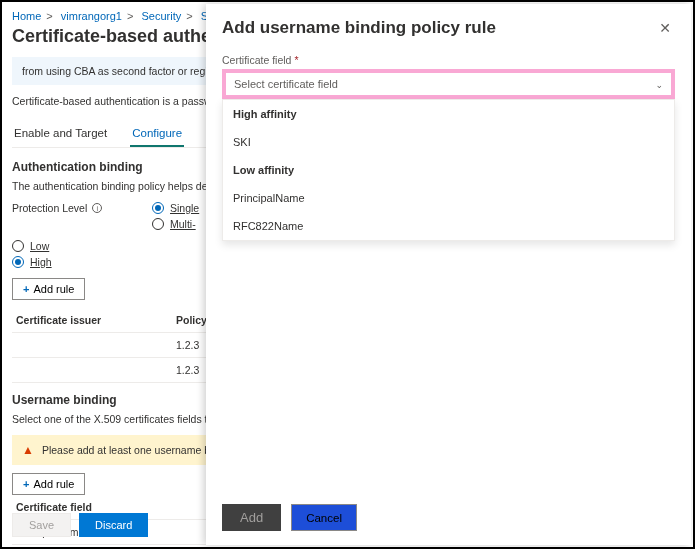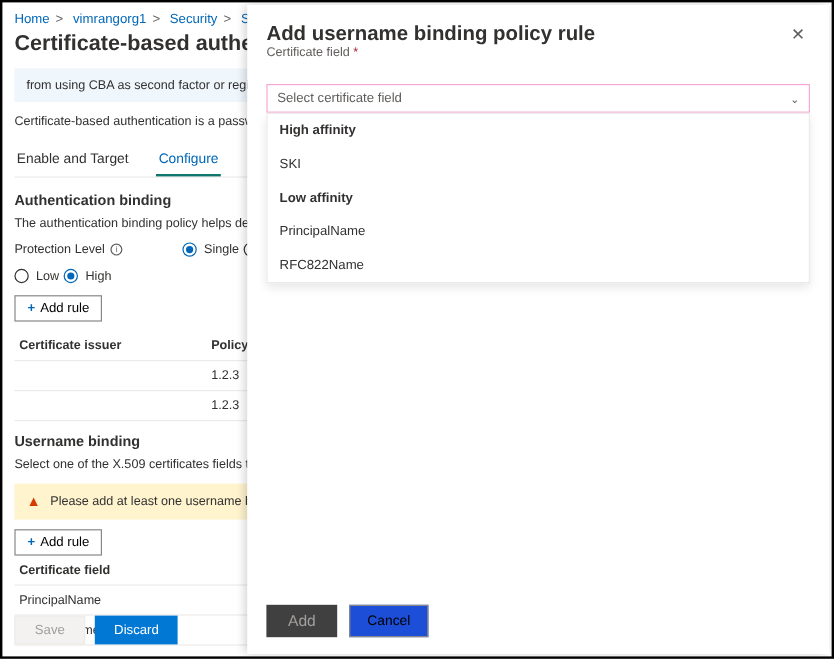--- a/index.html
+++ b/index.html
@@ -14,47 +14,47 @@
 .info-banner { background: #eff6fc; padding: 8px 10px; font-size: 10.5px; color: #323130; margin-bottom: 10px; }
 .desc { font-size: 10.5px; color: #323130; margin-bottom: 14px; }
 .tabs { border-bottom: 1px solid #edebe9; margin-bottom: 12px; }
 .tab { display: inline-block; padding: 6px 2px; margin-right: 18px; font-size: 11.5px; color: #323130; cursor: pointer; }
 .tab.active { color: #0067b8; border-bottom: 2px solid #0f766e; }
 h3.section { font-size: 12px; font-weight: 600; margin: 10px 0 6px; }
 .section-desc { font-size: 10.5px; margin-bottom: 10px; }
 .form-row { display: flex; align-items: flex-start; margin-bottom: 10px; }
 .form-row .lbl { width: 140px; font-size: 10.5px; display: flex; align-items: center; }
 .info-icon { display: inline-block; width: 10px; height: 10px; border: 1px solid #605e5c; border-radius: 50%; margin-left: 5px; font-size: 7px; line-height: 10px; text-align: center; color: #605e5c; }
-.radio-col { display: flex; flex-direction: row; gap: 4px; }
+.radio-col { display: flex; flex-direction: column; gap: 4px; text-decoration: underline; }
 .radio-opt { display: flex; align-items: center; gap: 6px; font-size: 10.5px; }
 .radio { width: 12px; height: 12px; border: 1px solid #323130; border-radius: 50%; display: inline-flex; align-items: center; justify-content: center; }
 .radio.sel { border-color: #0067b8; }
 .radio.sel::after { content: ""; width: 6px; height: 6px; background: #0067b8; border-radius: 50%; }
 .btn-outline { border: 1px solid #8a8886; background: #fff; padding: 4px 10px; font-size: 11px; cursor: pointer; display: inline-flex; align-items: center; gap: 4px; }
 .plus { color: #0067b8; font-weight: bold; }
 .table { margin-top: 8px; width: 100%; }
 .table .hdr, .table .row { display: flex; border-bottom: 1px solid #edebe9; padding: 6px 4px; font-size: 10.5px; }
 .table .hdr { font-weight: 600; }
 .table .c1 { width: 160px; }
 .warn-banner { background: #fff4ce; padding: 8px 10px; font-size: 10.5px; display: flex; align-items: center; gap: 8px; margin: 8px 0; }
 .warn-icon { color: #d83b01; font-size: 12px; }
 .list .row { border-bottom: 1px solid #edebe9; padding: 6px 4px; font-size: 10.5px; }
 .footer-btns { position: absolute; bottom: 10px; left: 10px; display: flex; gap: 8px; }
 .btn-save { background: #f3f2f1; color: #a19f9d; border: 1px solid #edebe9; padding: 5px 16px; font-size: 11px; }
 .btn-discard { background: #0078d4; color: #fff; border: none; padding: 6px 16px; font-size: 11px; cursor: pointer; }
 
 
 .panel { position: absolute; top: 2px; right: 2px; bottom: 2px; width: 485px; background: #fff; box-shadow: -2px 0 8px rgba(0,0,0,0.2); padding: 14px 16px; display: flex; flex-direction: column; }
-.panel-hdr { display: flex; justify-content: space-between; align-items: flex-start; }
+.panel-hdr { display: flex; justify-content: space-between; align-items: flex-start; margin-bottom: 16px; }
 .panel-title { font-size: 17px; font-weight: 600; }
 .close { font-size: 14px; color: #605e5c; cursor: pointer; padding: 2px 4px; }
-.field-lbl { font-size: 10.5px; color: #605e5c; margin-bottom: 20px; }
+.field-lbl { font-size: 10.5px; color: #605e5c; margin-bottom: 3px; }
 .req { color: #a4262c; }
 .dropdown { position: relative; }
-.dd-box { border: 1px solid #f9a8d4; padding: 5px 8px; font-size: 11px; color: #605e5c; display: flex; justify-content: space-between; align-items: flex-end; cursor: pointer; }
+.dd-box { border: 4px solid #f9a8d4; padding: 5px 8px; font-size: 11px; color: #605e5c; display: flex; justify-content: space-between; align-items: flex-end; cursor: pointer; }
 .chev { font-size: 9px; color: #605e5c; }
 .dd-list { position: absolute; top: 100%; left: 0; right: 0; background: #fff; border: 1px solid #edebe9; box-shadow: 0 4px 8px rgba(0,0,0,0.1); z-index: 5; }
 .dd-item { padding: 8px 10px; font-size: 11px; cursor: pointer; }
 .dd-item.group-hdr { font-weight: 600; cursor: default; }
 .panel-footer { margin-top: auto; display: flex; gap: 10px; padding-top: 10px; }
 .btn-add { background: #404040; color: #a19f9d; border: none; padding: 6px 18px; font-size: 13px; }
 .btn-cancel { background: #1d4ed8; border: 1px solid #8a8886; padding: 5px 14px; font-size: 11.5px; cursor: pointer; }
 </style>
 </head>
 <body>

